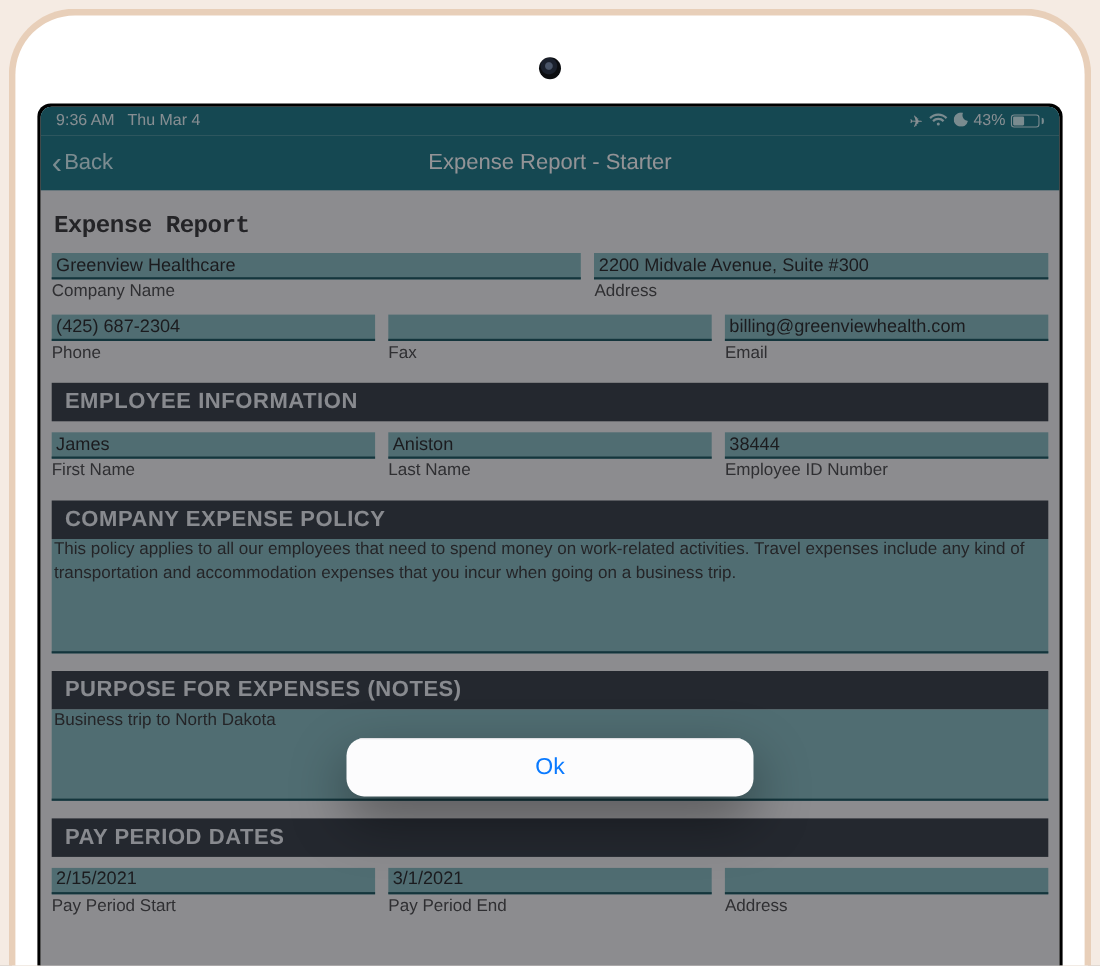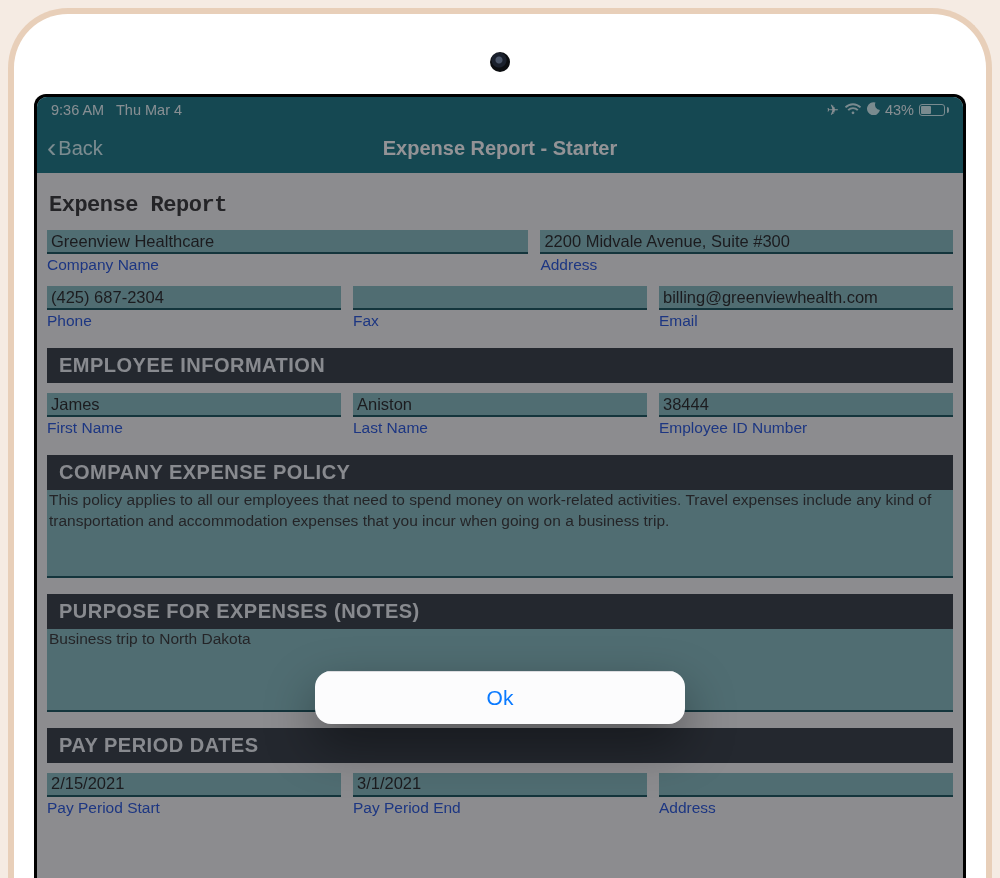--- a/index.html
+++ b/index.html
@@ -88,21 +88,21 @@
     align-items: center;
     padding: 0 10px;
     position: relative;
   }
   .back-btn {
     display: flex; align-items: center; gap: 2px; font-size: 20px; color: #d2f1f4;
   }
   .chev { font-size: 28px; line-height: 1; font-weight: 300; }
   .nav-title {
     position: absolute; left: 0; right: 0; text-align: center;
-    font-size: 20px; font-weight: 700; pointer-events: none;
+    font-size: 20px; font-weight: 400; pointer-events: none;
   }
   
   .page {
     background: #f2f2f2;
     padding: 16px 10px 0 10px;
     height: calc(100% - 76px);
     overflow: hidden;
     color: #2b2b2b;
   }
   .report-title {
@@ -126,39 +126,39 @@
     border-bottom: 2px solid #0d4c54;
     width: 100%;
     padding: 2px 4px;
     font-size: 16.5px;
     height: 24px;
     display: flex; align-items: center;
     color: #1a1a1a;
   }
   .field-label {
     font-size: 15.5px;
-    color: #1d4ed8;
+    color: #404040;
     margin-top: 2px;
   }
   .section-header {
     background: #2b333a;
     color: #eaeef1;
     font-size: 20px;
     letter-spacing: 0.5px;
     padding: 6px 12px;
     margin: 6px 0 10px 0;
     font-weight: 600;
   }
   .text-block {
     font-size: 15.5px;
     line-height: 1.35;
     color: #2b2b2b;
     background: #7fb7bb;
     border-bottom: 2px solid #0d4c54;
-    padding: 0 2px 44px 2px;
+    padding: 0 2px 60px 2px;
     margin-bottom: 16px;
   }
   .text-block.notes { padding-bottom: 60px; }
   .policy-wrap .section-header { margin-bottom: 0; }
   
   .alert {
     position: absolute;
     z-index: 100;
     left: 50%; top: 574px;
     transform: translateX(-50%);

